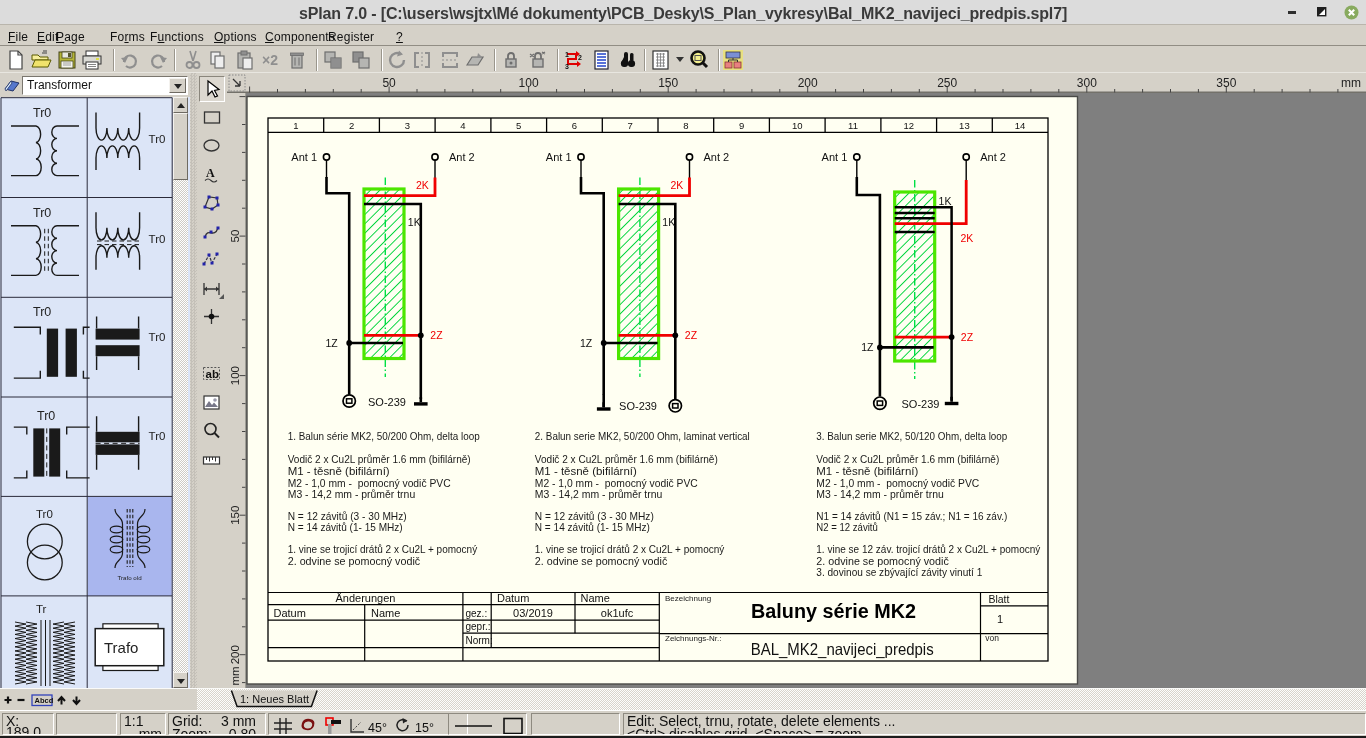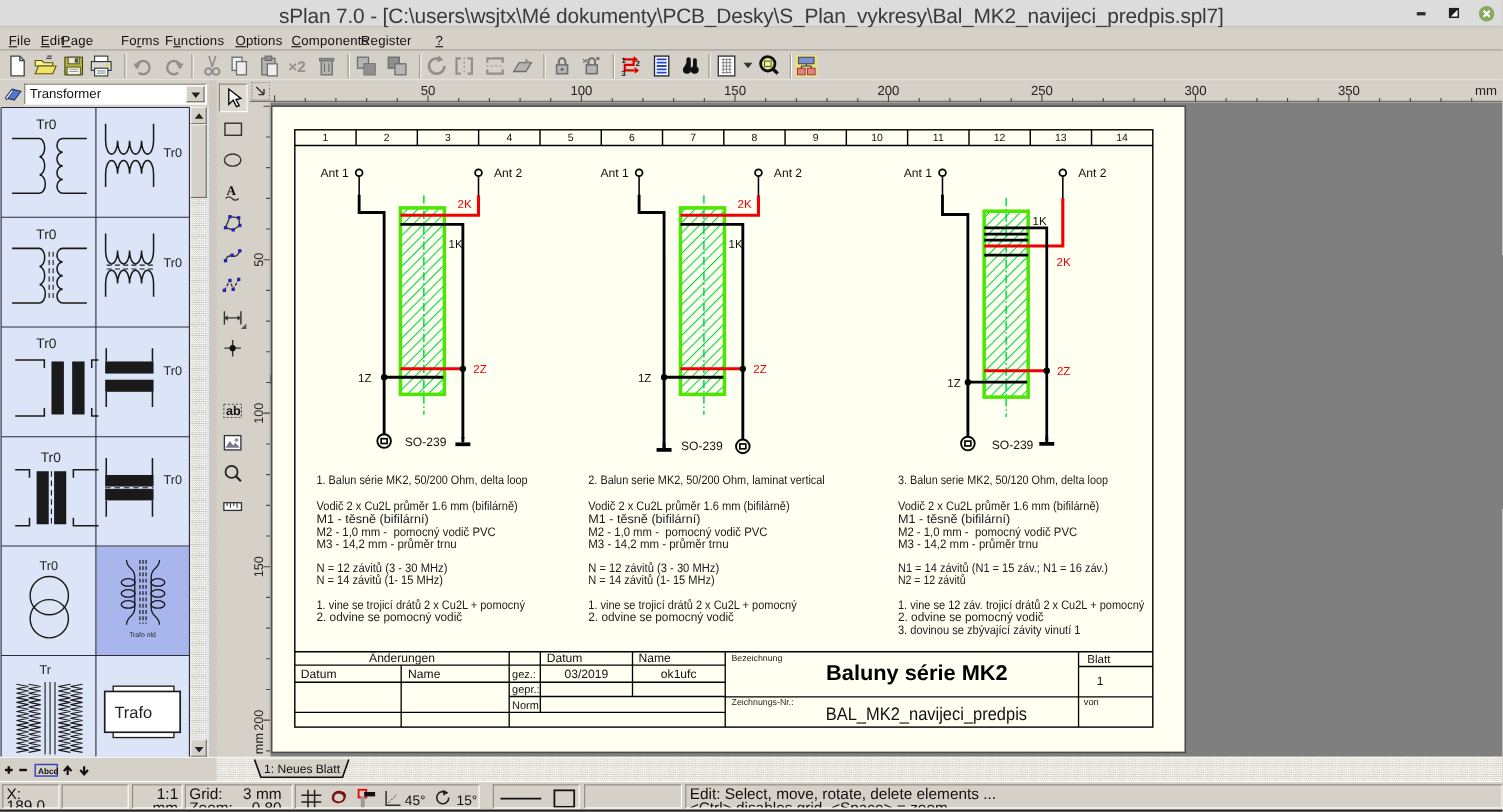--- a/index.html
+++ b/index.html
@@ -1,18 +1,18 @@
 <!DOCTYPE html>
 <html><head><meta charset="utf-8"><style>
 *{margin:0;padding:0;box-sizing:border-box}
 html,body{width:1366px;height:738px;overflow:hidden;background:#d5d1c8;font-family:"Liberation Sans",sans-serif}
 #root{position:relative;width:1366px;height:738px}
 .abs{position:absolute}
 #titlebar{left:0;top:0;width:1366px;height:25px;background:#dcdcdc;border-bottom:1px solid #b9b5ac}
-#titlebar .t{position:absolute;left:0;right:0;top:4.5px;text-align:center;font-size:19px;font-weight:normal;color:#3a3a3a;letter-spacing:-0.15px}
+#titlebar .t{position:absolute;left:0;right:0;top:4.5px;text-align:center;font-size:16px;font-weight:bold;color:#3a3a3a;letter-spacing:-0.15px}
 #menubar{left:0;top:25px;width:1366px;height:21px;background:#d5d1c8;border-bottom:1px solid #918d84}
 .mi{position:absolute;top:4.5px;font-size:12px;color:#111;letter-spacing:0.2px}
 #toolbar{left:0;top:46px;width:1366px;height:27px;background:#d5d1c8;border-bottom:1px solid #e8e6e0}
 #lpanel{left:0;top:73px;width:190px;height:615px;background:#d5d1c8}
 #combo{position:absolute;left:22px;top:76px;width:166px;height:19px;background:#fff;border:1px solid;border-color:#7a766e #fff #fff #7a766e;font-size:12px;line-height:17px;padding-left:4px;color:#111}
 #combo .btn{position:absolute;right:1px;top:1px;width:17px;height:15px;background:#d5d1c8;border:1px solid;border-color:#f4f2ee #6e6a62 #6e6a62 #f4f2ee}
 .sb{position:absolute;left:172.6px;width:15.6px;background:#d5d1c8;border:1px solid;border-color:#f4f2ee #6e6a62 #6e6a62 #f4f2ee}
 .arr{width:0;height:0;position:absolute}
 #splitter{left:190px;top:73px;width:7px;height:637px;background:#d5d1c8}
 #vtools{left:197px;top:73px;width:30px;height:615px;background:#d5d1c8}
@@ -651,28 +651,28 @@
 <path d="M76.5,7.5 v6 M73,11 l3.5,4 l3.5,-4" stroke="#111" stroke-width="2" fill="none"></path>
 </svg>
     </div>
     <div id="statusbar" class="abs">
       <div class="scell" style="left:2px;width:52px">
         <div class="s1">X: 189,0</div>
         <div class="s1">Y: 0,4</div>
       </div>
       <div class="scell" style="left:56px;width:61px"></div>
       <div class="scell" style="left:120px;width:46px">
-        <div class="s1" style="text-align:right">1:1</div>
+        <div class="s1" style="">1:1</div>
         <div class="s1" style="text-align:right">mm</div>
       </div>
       <div class="scell" style="left:168px;width:98px">
         <div class="s1">Grid:<span style="float:right;padding-right:6px">3 mm</span></div>
         <div class="s1">Zoom:<span style="float:right;padding-right:6px">0,80</span></div>
       </div>
-      <div class="scell" style="left:268px;width:168px">
+      <div class="scell" style="left:268px;width:200px">
         <svg width="170" height="22" viewBox="0 0 170 22" style="position:absolute;left:2px;top:1px">
           <g stroke="#222" stroke-width="1.4">
             <path d="M9,3 v16 M15,3 v16 M3,8 h18 M3,14 h18"></path>
           </g>
           <path d="M31,8 q2,-5 8,-4 q6,1 4,7 q-2,5 -8,4 q-6,-1 -4,-7 z M33,9 q1,-3 5,-2.5 q4,0.8 3,4.5 q-1,3 -5,2.5 q-4,-0.8 -3,-4.5 z" fill="#7a1010" fill-rule="evenodd"></path>
           <rect x="55" y="3" width="7" height="7" fill="none" stroke="#e00" stroke-width="1.6"></rect>
           <rect x="60" y="5" width="10" height="4" fill="#111"></rect>
           <rect x="57" y="9" width="3.5" height="10" fill="#999"></rect>
           <path d="M80,4 v13 h13" fill="none" stroke="#333" stroke-width="1.4"></path>
           <path d="M82,15 l8,-8" stroke="#333" stroke-width="0.9" stroke-dasharray="2 1.6"></path>
@@ -683,17 +683,17 @@
         </svg>
       </div>
       <div class="scell" style="left:448px;width:79px">
         <svg width="75" height="22" viewBox="0 0 75 22" style="position:absolute;left:2px;top:1px">
           <line x1="4" y1="11" x2="41" y2="11" stroke="#111" stroke-width="1.6"></line>
           <rect x="53" y="3.5" width="18" height="15" fill="none" stroke="#111" stroke-width="1.6"></rect>
         </svg>
       </div>
       <div class="scell" style="left:531px;width:89px"></div>
       <div class="scell" style="left:623px;width:743px">
-        <div class="s1">Edit: Select, move, rotate, delete elements ...</div>
+        <div class="s1">Edit: Select, trnu, rotate, delete elements ...</div>
         <div class="s1">&lt;Ctrl&gt; disables grid, &lt;Space&gt; = zoom</div>
       </div>
     </div>
     <div id="botline" class="abs"></div>
   </div>
 </body></html>

